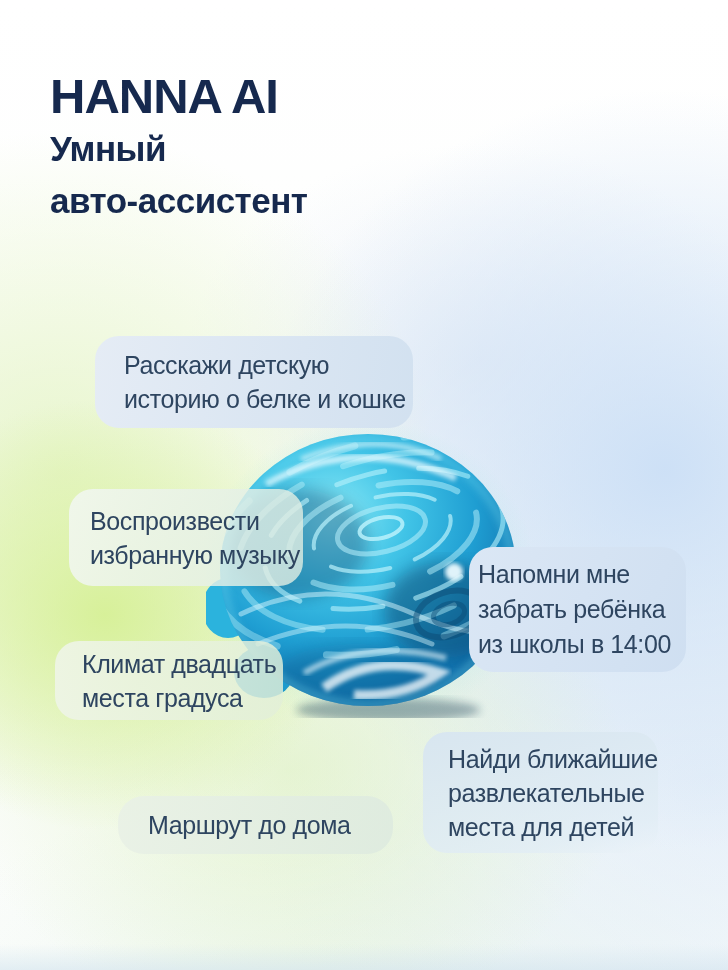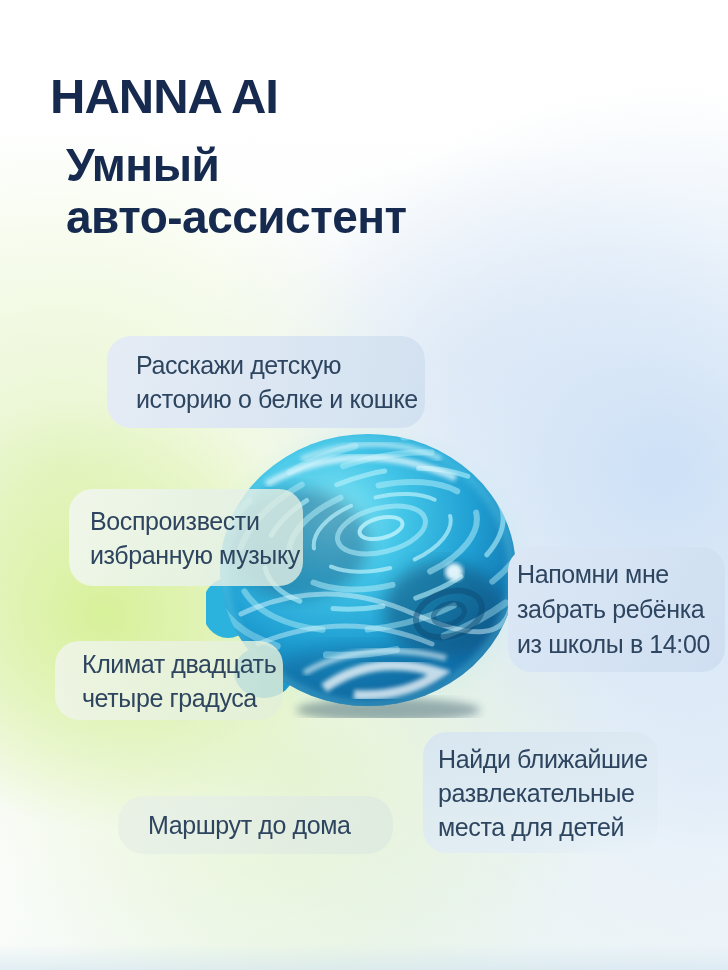--- a/index.html
+++ b/index.html
@@ -19,44 +19,44 @@
   }
   .bottom-band{
     position:absolute;left:0;top:944px;width:728px;height:26px;
     background:linear-gradient(180deg, rgba(210,227,240,0.0), rgba(208,226,238,0.55));
   }
   .title-block{position:absolute;left:50px;top:70px;color:var(--c-title,#16294e);}
   .title-brand{
     font-size:49px;font-weight:700;letter-spacing:-1px;line-height:53px;margin:0;
   }
   .title-sub{
-    font-size:46px;font-weight:700;letter-spacing:-0.5px;line-height:52px;margin:16px;
+    font-size:35px;font-weight:700;letter-spacing:-0.5px;line-height:52px;margin:0;
     white-space:pre-line;
   }
   .orb{position:absolute;left:206px;top:426px;}
   .bubble{
     position:absolute;box-sizing:border-box;border-radius:24px;
     display:flex;align-items:center;
     color:var(--c-bubble-text,#2e4560);
     font-size:25px;letter-spacing:-0.4px;line-height:34px;font-weight:400;
     white-space:pre-line;
   }
   .b1{left:95px; top:336px;width:318px;height:92px; padding-left:29px;
-      background:linear-gradient(100deg,#e5ecf5 0%,#d2e1f0 100%);margin-left:12px;}
+      background:linear-gradient(100deg,#e5ecf5 0%,#d2e1f0 100%);}
   .b2{left:448px;top:396px;width:214px;height:62px; padding-left:30px;border-radius:21px;
       background:linear-gradient(100deg,#e0eaf6 0%,#d5e4f3 100%);}
   .b3{left:32px; top:489px;width:234px;height:97px; padding-left:21px;
       background:linear-gradient(100deg,rgba(242,247,241,0.88) 0%,rgba(223,237,226,0.80) 100%);margin-left:37px;}
-  .b4{left:508px;top:547px;width:217px;height:125px;padding-left:9px;line-height:35px;
+  .b4{left:469px;top:547px;width:217px;height:125px;padding-left:9px;line-height:35px;
       background:linear-gradient(115deg,#dbe7f5 0%,#cfdff1 100%);}
   .b5{left:55px; top:641px;width:228px;height:79px; padding-left:27px;
       background:linear-gradient(100deg,rgba(239,245,232,0.90) 0%,rgba(226,239,216,0.82) 100%);}
   .b6{left:118px;top:796px;width:275px;height:58px; padding-left:30px;border-radius:26px;
       background:linear-gradient(100deg,rgba(233,241,230,0.92) 0%,rgba(221,234,223,0.85) 100%);}
-  .b7{left:423px;top:732px;width:235px;height:121px;padding-left:15px;line-height:34px;
+  .b7{left:423px;top:732px;width:235px;height:121px;padding-left:25px;line-height:34px;
       background:linear-gradient(165deg,#d8e6f0 0%,rgba(225,237,245,0.80) 80%,rgba(237,244,249,0.35) 100%);}
 </style>
 </head>
 <body>
 
 <div class="canvas">
 
   <svg class="orb" width="324" height="292" viewBox="0 0 324 292" aria-hidden="true">
     <defs>
       <radialGradient id="base" cx="38%" cy="30%" r="78%">
@@ -135,20 +135,20 @@
   </div>
 
   <div class="bubble b1">Расскажи детскую
 историю о белке и кошке</div>
   <div class="bubble b3">Воспроизвести
 избранную музыку</div>
   <div class="bubble b4">Напомни мне
 забрать ребёнка
 из школы в 14:00</div>
   <div class="bubble b5">Климат двадцать
-четыре градуса</div>
+места градуса</div>
   <div class="bubble b6">Маршрут до дома</div>
   <div class="bubble b7">Найди ближайшие
 развлекательные
 места для детей</div>
 
   <div class="bottom-band"></div>
 </div>
 
 </body></html>

